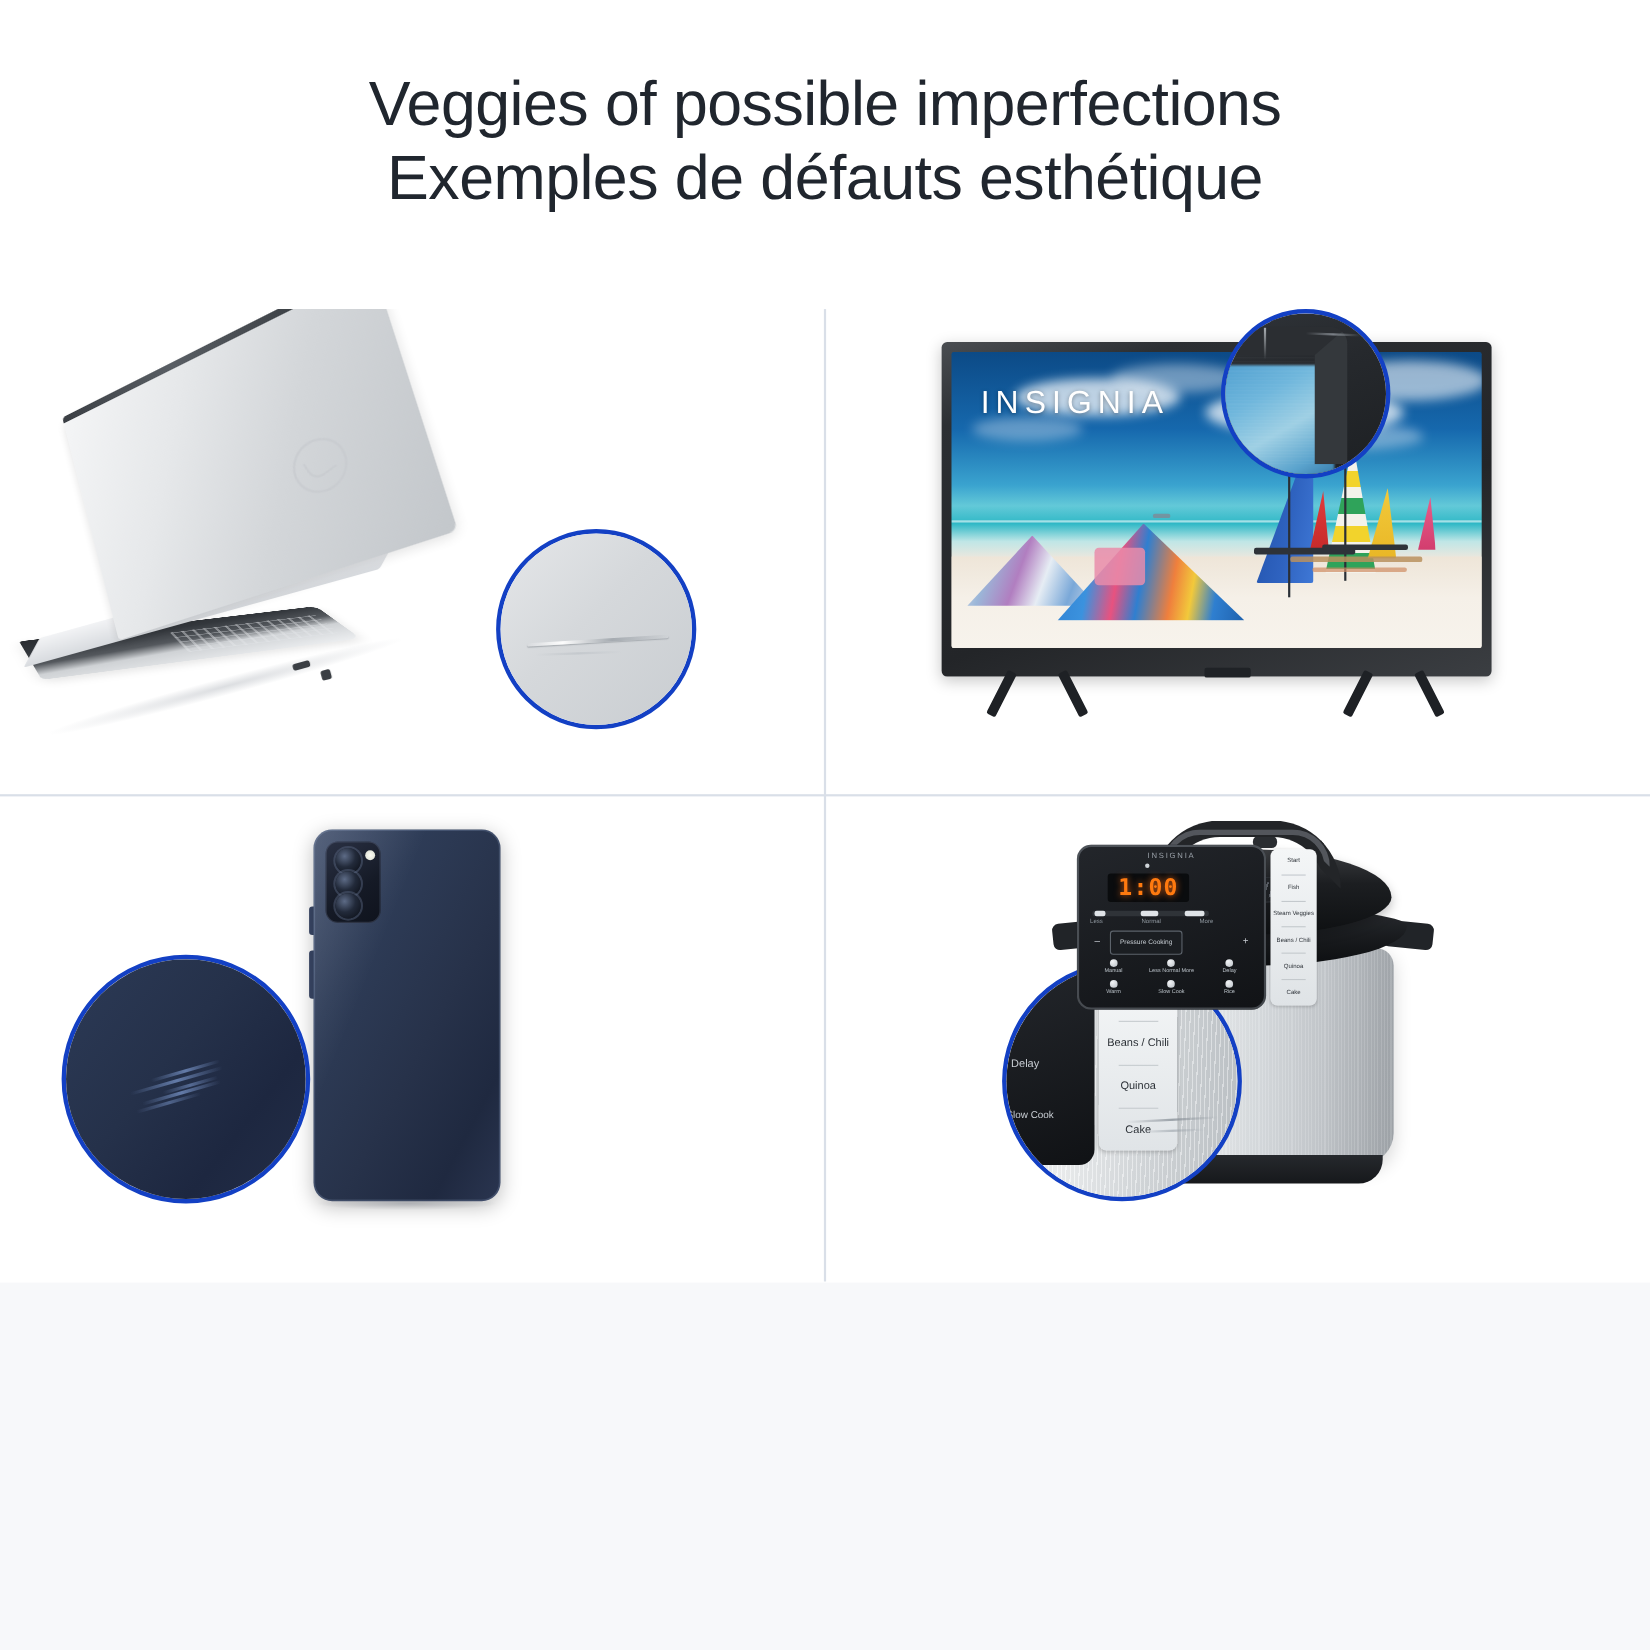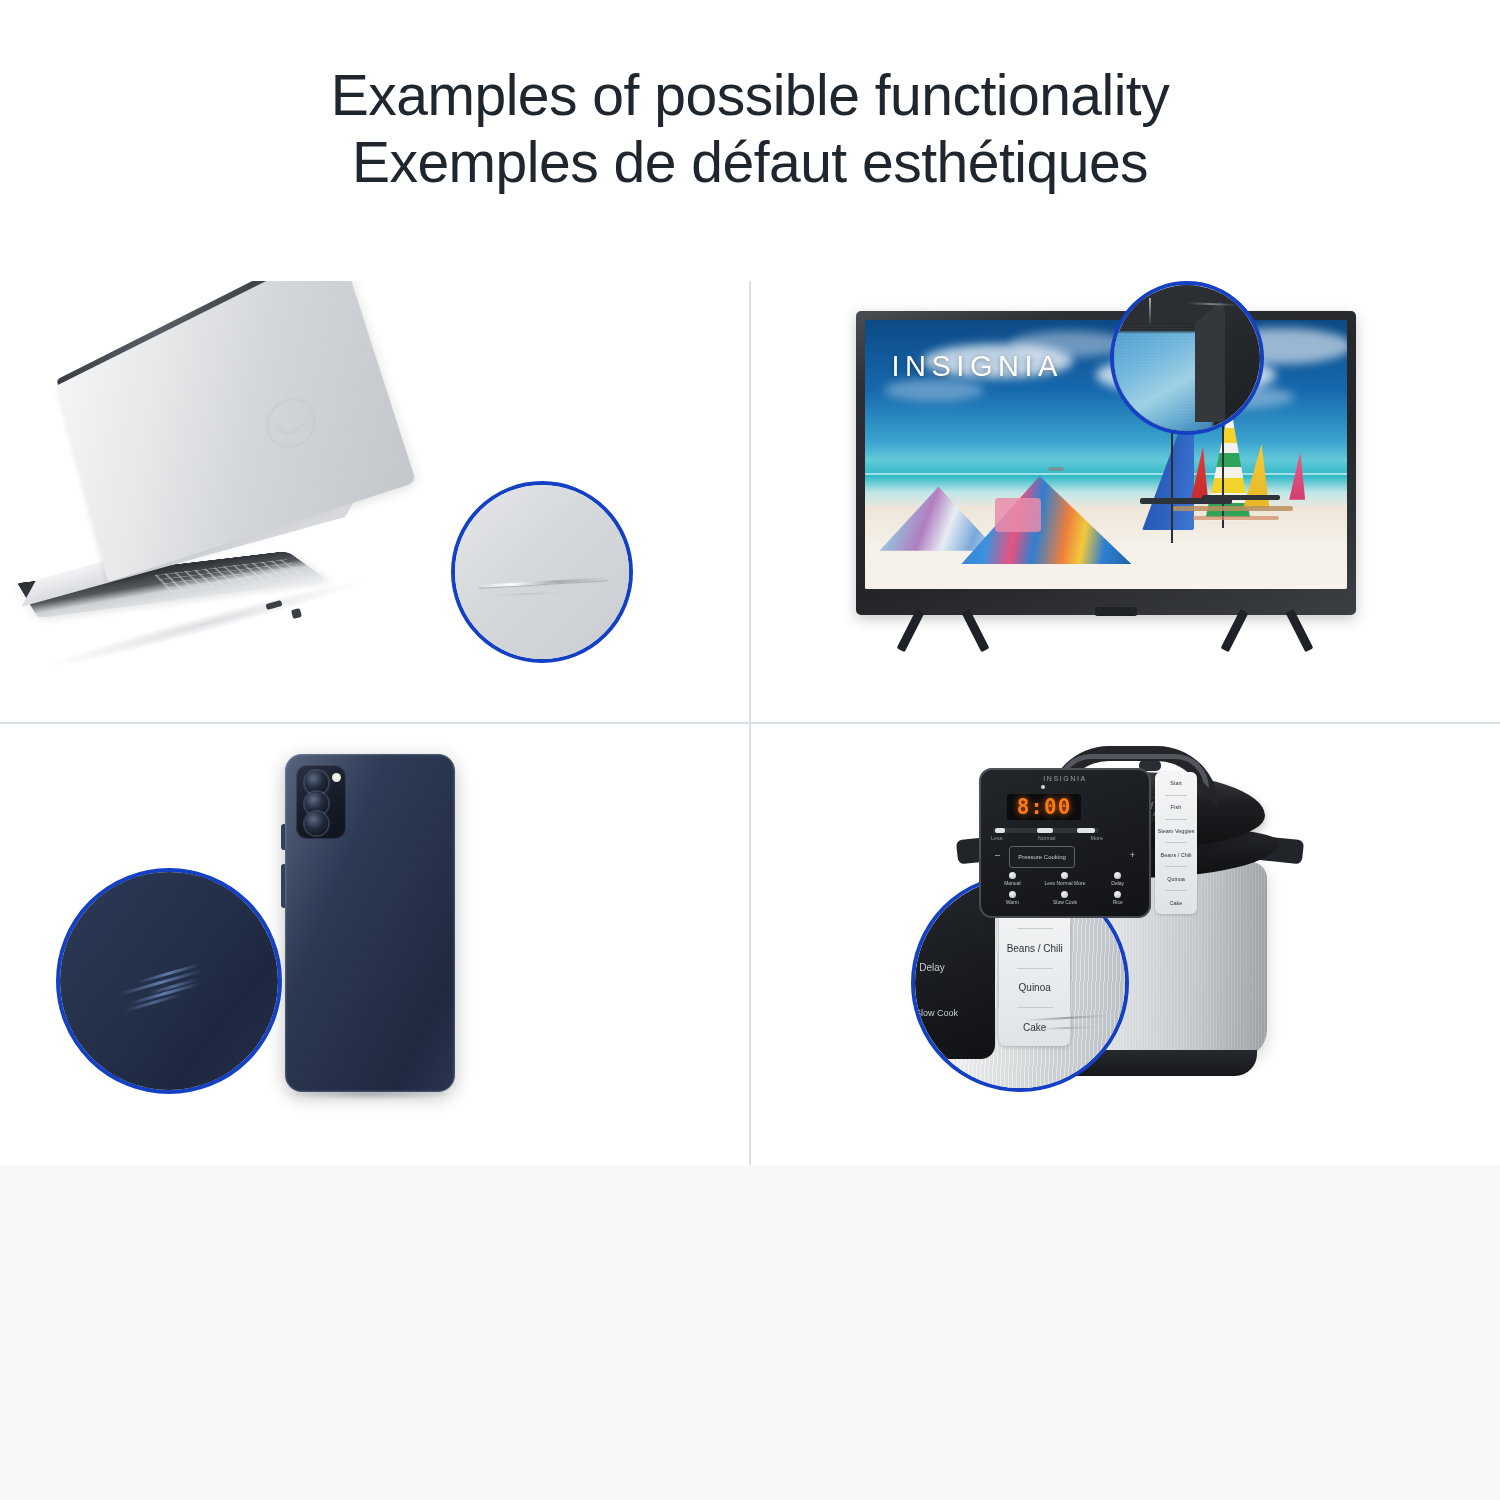--- a/index.html
+++ b/index.html
@@ -474,22 +474,22 @@
     font-weight:400;margin:0;
   }
   .foot-p + .foot-p{margin-top:26px;}
 </style>
 </head>
 <body>
 
 <div class="page">
 
   <div class="header">
-    <div class="title-line">Examples of possible functionality</div>
-    <div class="title-line">Exemples de défaut esthétiques</div>
+    <div class="title-line">Veggies of possible imperfections</div>
+    <div class="title-line">Exemples de défauts esthétique</div>
   </div>
 
   <div class="grid">
     <div class="vdiv"></div>
     <div class="hdiv"></div>
 
     <div class="cell tl">
       <div class="stage">
         <div class="lap-wrap">
           <div class="lap-shadow"></div>
@@ -597,21 +597,21 @@
           <div class="pc-lid"></div>
           <div class="pc-vent"></div>
           <div class="pc-knob"></div>
           <div class="pc-handle"></div>
           <div class="pc-handle-gloss"></div>
 
           <div class="pc-panel">
             <div class="pc-brand">INSIGNIA</div>
             <div class="pc-dot"></div>
             <div class="pc-led">
-              <span>8:00</span>
+              <span>1:00</span>
             </div>
             <div class="pc-bar">
                 <i></i>
                 <i></i>
                 <i></i>
               </div>
             <div class="pc-barlabels">
               <span>Less</span>
               <span>Normal</span>
               <span>More</span>

